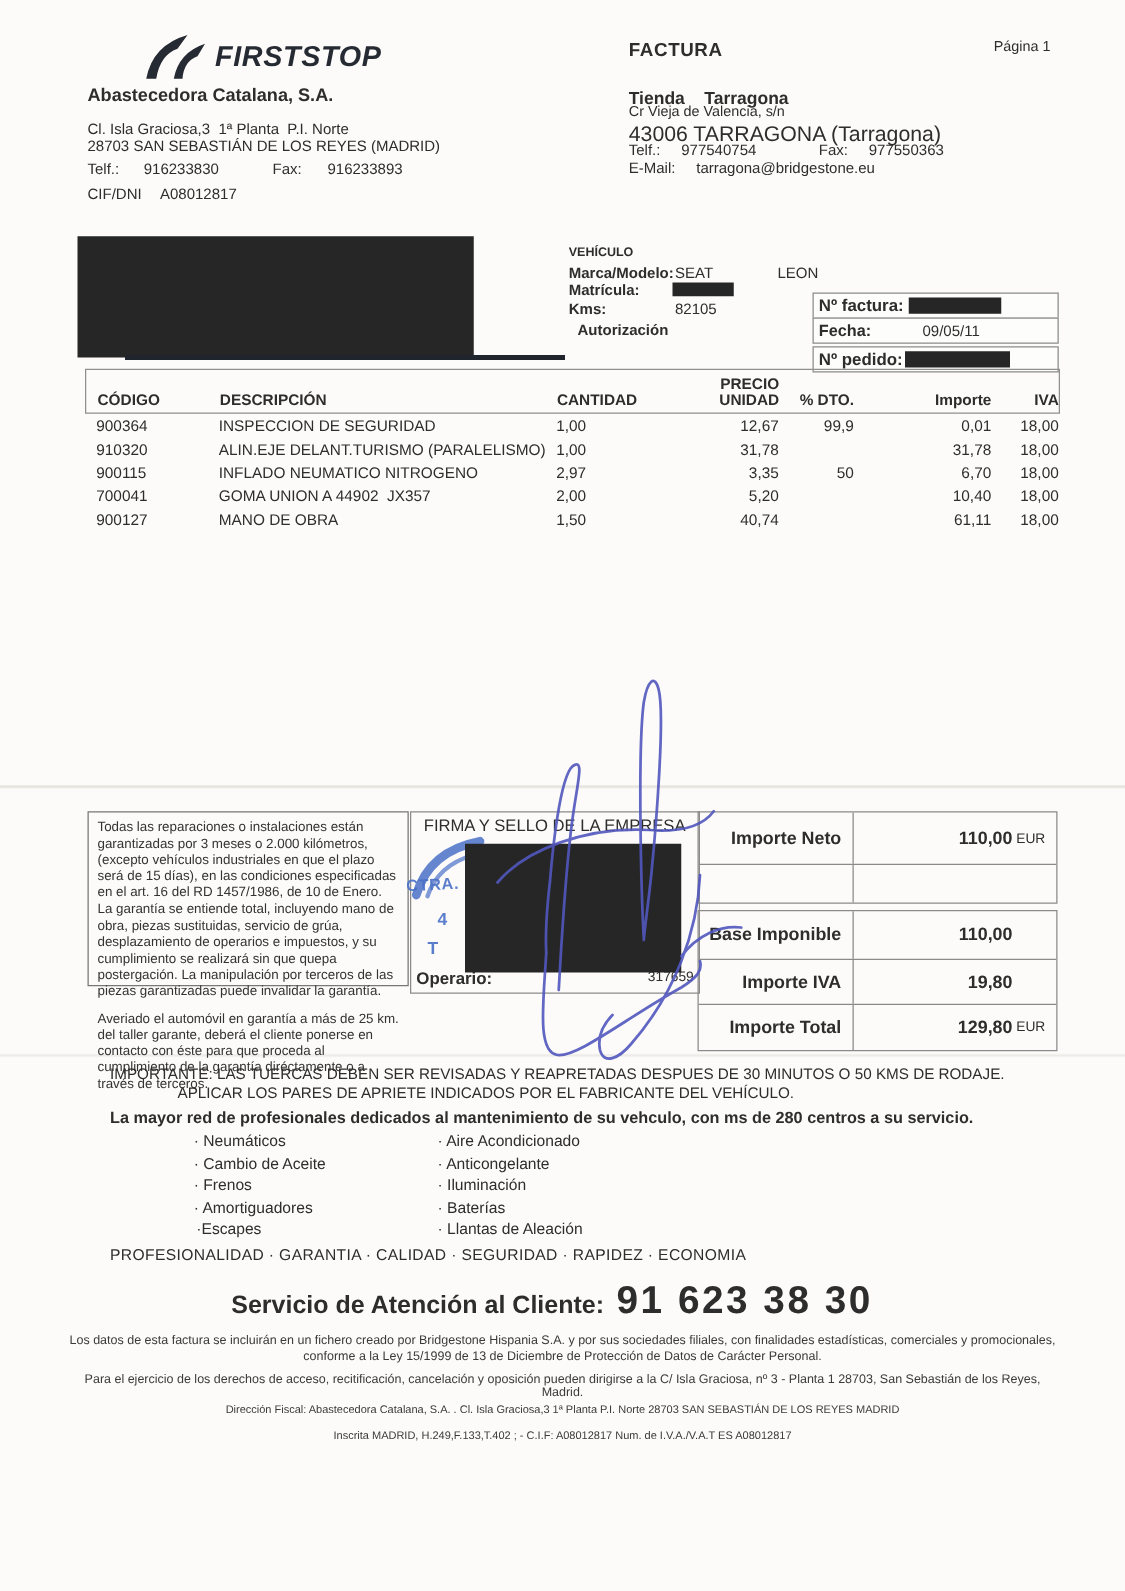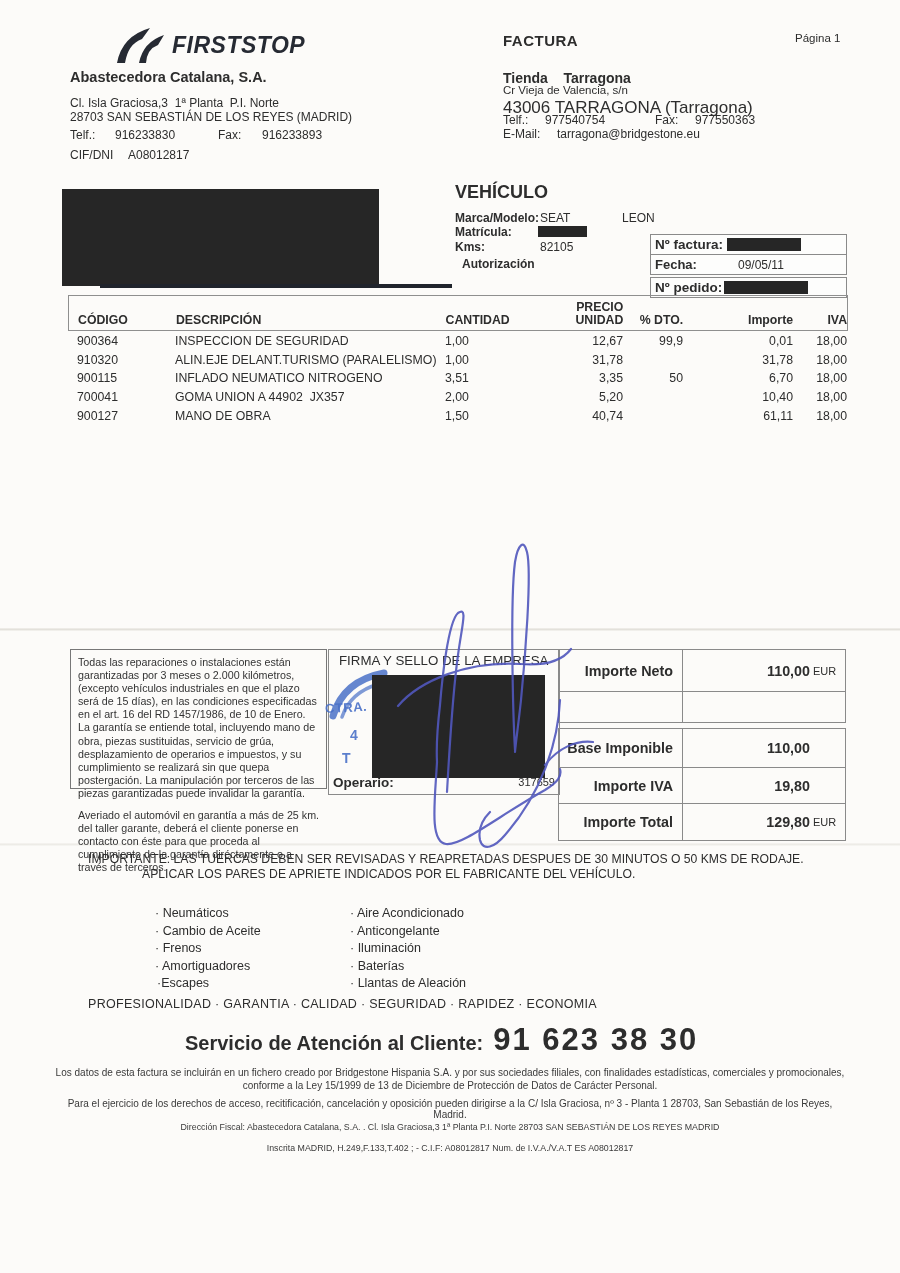--- a/index.html
+++ b/index.html
@@ -29,21 +29,21 @@
   .store-l1{left:503px;top:84px;font-size:11.5px;}
   .store-l2{left:503px;top:98px;font-size:17px;}
   .store-contact{left:503px;top:113px;}
   .store-email{left:503px;top:127px;}
   .sw1{width:42px;} .sw2{width:110px;} .sw3{width:40px;}
   .store-email .sw1{width:42px;}
   
   .redact{background:#262626;position:absolute;}
   .dark-line{position:absolute;background:#20242c;}
   
-  .veh-title{left:455px;top:182px;font-size:18px;}
+  .veh-title{left:455px;top:197px;font-size:10px;}
   .veh-lab{position:absolute;left:455px;font-weight:bold;font-size:12px;}
   .veh-val{position:absolute;left:540px;font-size:12px;}
   
   .refs{left:650px;top:234px;width:197px;border-radius:15px;}
   .ref-row{position:relative;border:1px solid #8a8a8a;background:#fdfdfc;height:19px;display:flex;align-items:center;}
   .ref-row+.ref-row{margin-top:-1px;}
   .ref-row.gap{margin-top:2px;}
   .ref-lab{font-weight:bold;font-size:13px;padding-left:4px;}
   .ref-val{font-size:12px;position:absolute;left:87px;}
   .ref-redact{position:absolute;top:3px;height:13px;background:#262626;}
@@ -200,21 +200,21 @@
       <span class="c2 pre">ALIN.EJE DELANT.TURISMO (PARALELISMO)</span>
       <span class="c3">1,00</span>
       <span class="c4">31,78</span>
       <span class="c5"></span>
       <span class="c6">31,78</span>
       <span class="c7">18,00</span>
     </div>
     <div class="item-row">
       <span class="c1">900115</span>
       <span class="c2 pre">INFLADO NEUMATICO NITROGENO</span>
-      <span class="c3">3,51</span>
+      <span class="c3">2,97</span>
       <span class="c4">3,35</span>
       <span class="c5">50</span>
       <span class="c6">6,70</span>
       <span class="c7">18,00</span>
     </div>
     <div class="item-row">
       <span class="c1">700041</span>
       <span class="c2 pre">GOMA UNION A 44902  JX357</span>
       <span class="c3">2,00</span>
       <span class="c4">5,20</span>
@@ -303,20 +303,21 @@
       <path d="M515,750 C513,715 510,600 515,562 C518,544 524,539 527,552 C532,572 525,660 521,700 C518,728 516,740 515,752"></path>
       <path d="M398,706 C420,680 468,661 520,664 C545,666 562,661 571,649"></path>
       <path d="M437,762 C435,800 429,842 446,844 C462,846 500,815 545,790 C558,782 562,776 560,769"></path>
       <path d="M560,700 C558,745 540,795 505,835 C495,847 483,852 480,840 C478,830 482,820 490,812"></path>
       <path d="M545,765 C558,748 576,740 593,742"></path>
     </g>
   </svg>
 
   <div class="abs imp1">IMPORTANTE: LAS TUERCAS DEBEN SER REVISADAS Y REAPRETADAS DESPUES DE 30 MINUTOS O 50 KMS DE RODAJE.</div>
   <div class="abs imp2">APLICAR LOS PARES DE APRIETE INDICADOS POR EL FABRICANTE DEL VEHÍCULO.</div>
+  <div class="abs b network">La mayor red de profesionales dedicados al mantenimiento de su vehculo, con ms de 280 centros a su servicio.</div>
 
   <span class="svc" style="left:155px;top:906px;">· Neumáticos</span>
   <span class="svc" style="left:155px;top:924px;">· Cambio de Aceite</span>
   <span class="svc" style="left:155px;top:941px;">· Frenos</span>
   <span class="svc" style="left:155px;top:959px;">· Amortiguadores</span>
   <span class="svc" style="left:157px;top:976px;">·Escapes</span>
   <span class="svc" style="left:350px;top:906px;">· Aire Acondicionado</span>
   <span class="svc" style="left:350px;top:924px;">· Anticongelante</span>
   <span class="svc" style="left:350px;top:941px;">· Iluminación</span>
   <span class="svc" style="left:350px;top:959px;">· Baterías</span>

